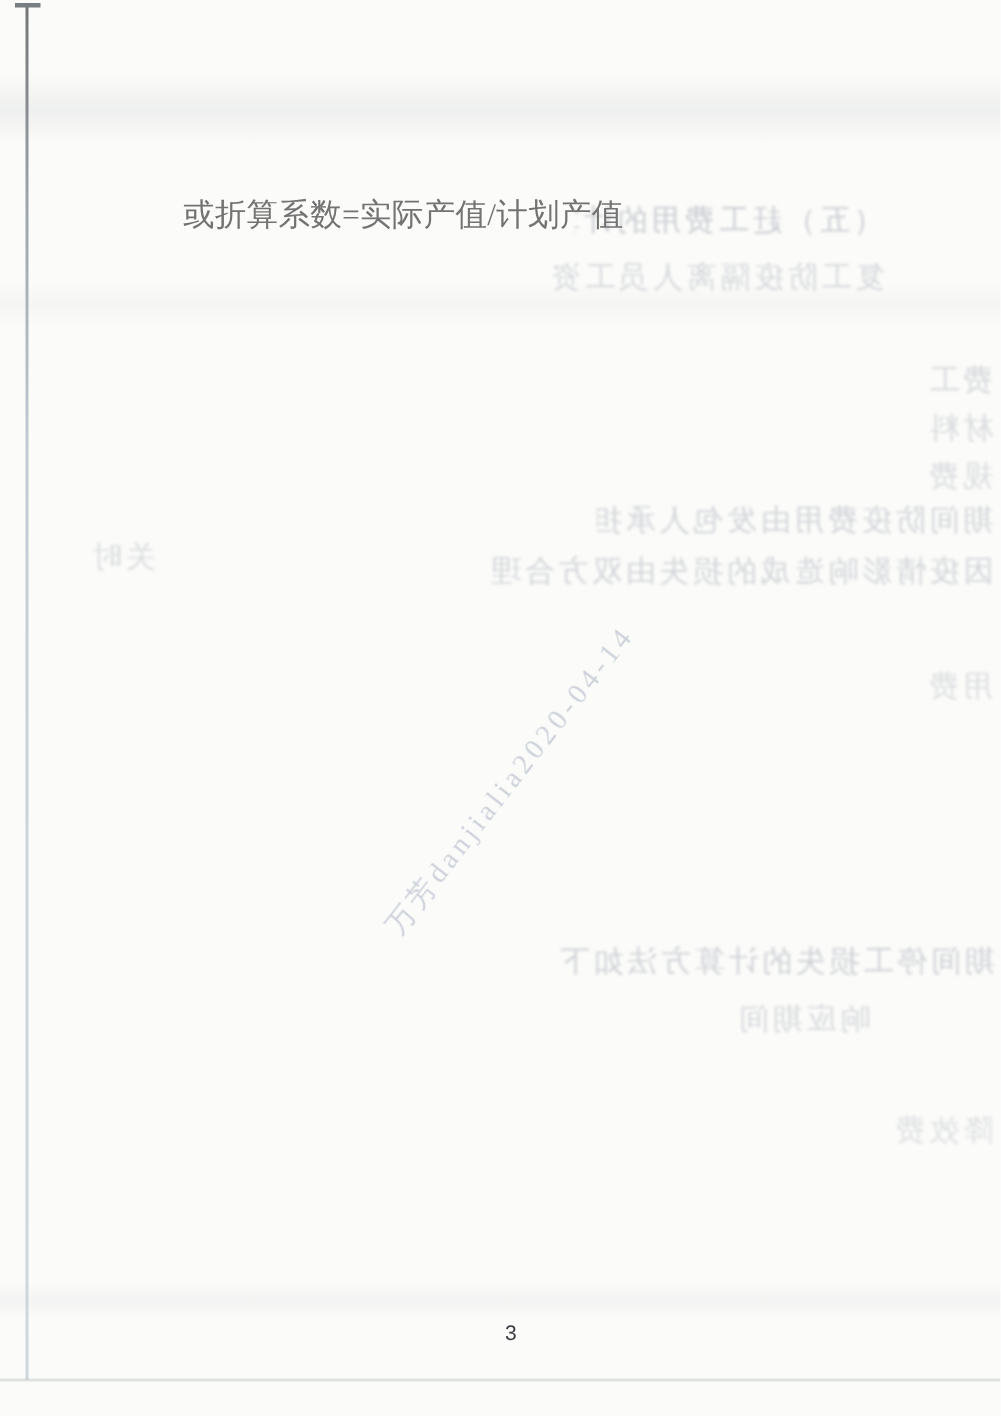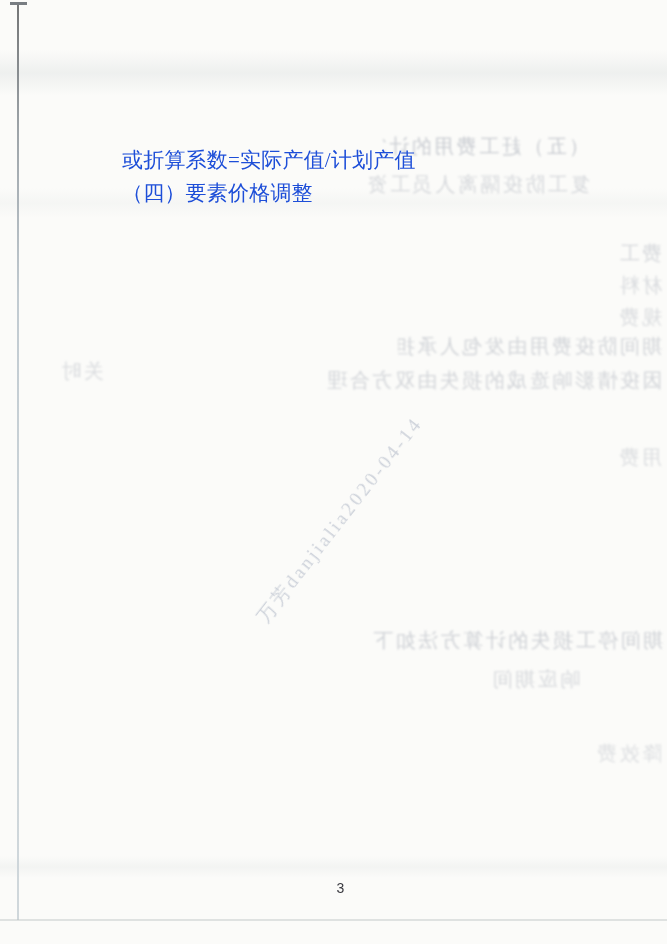--- a/index.html
+++ b/index.html
@@ -23,22 +23,22 @@
   .scan-bottom-line{position:absolute;left:0;top:919px;width:667px;height:2px;background:rgba(188,196,196,.45);}
   .scan-left-line{
     position:absolute;left:17px;top:4px;width:2px;height:916px;
     background:linear-gradient(180deg,#5c5e60 0%,#8d959b 14%,#b7c2ca 32%,#c3cdd3 60%,#c8d1d6 100%);
     opacity:.85;
   }
   .scan-corner-tick{position:absolute;left:10px;top:2px;width:17px;height:3px;background:#787d82;}
 
   
   .doc-body{
-    position:absolute;left:88px;top:144px;width:505px;
-    font-size:21px;line-height:33px;color:#1d4ed8;
+    position:absolute;left:88px;top:127px;width:505px;
+    font-size:21px;line-height:33px;color:#737373;
     text-align:justify;text-justify:inter-ideograph;
     letter-spacing:.2px;
   }
   .block{margin:0;text-indent:34px;}
 
   .page-number{
     position:absolute;left:88px;top:880px;width:505px;
     text-align:center;font-size:14px;color:#3a3a40;
     font-family:"Liberation Sans","DejaVu Sans",sans-serif;
   }
@@ -94,18 +94,17 @@
   <span class="bleed bs7">用费</span>
   <span class="bleed bs8">期间停工损失的计算方法如下有关</span>
   <span class="bleed bs9">响应期间</span>
   <span class="bleed bs10">降效费</span>
   <span class="bleed bs11">关时</span>
 
   <div class="watermark">万芳danjialia2020-04-14</div>
 
   <div class="doc-body">
     <p class="block">或折算系数=实际产值/计划产值</p>
-    <p class="block">（四）要素价格调整</p>
   </div>
 
   <div class="page-number">3</div>
 
 </div>
 
 </body></html>

